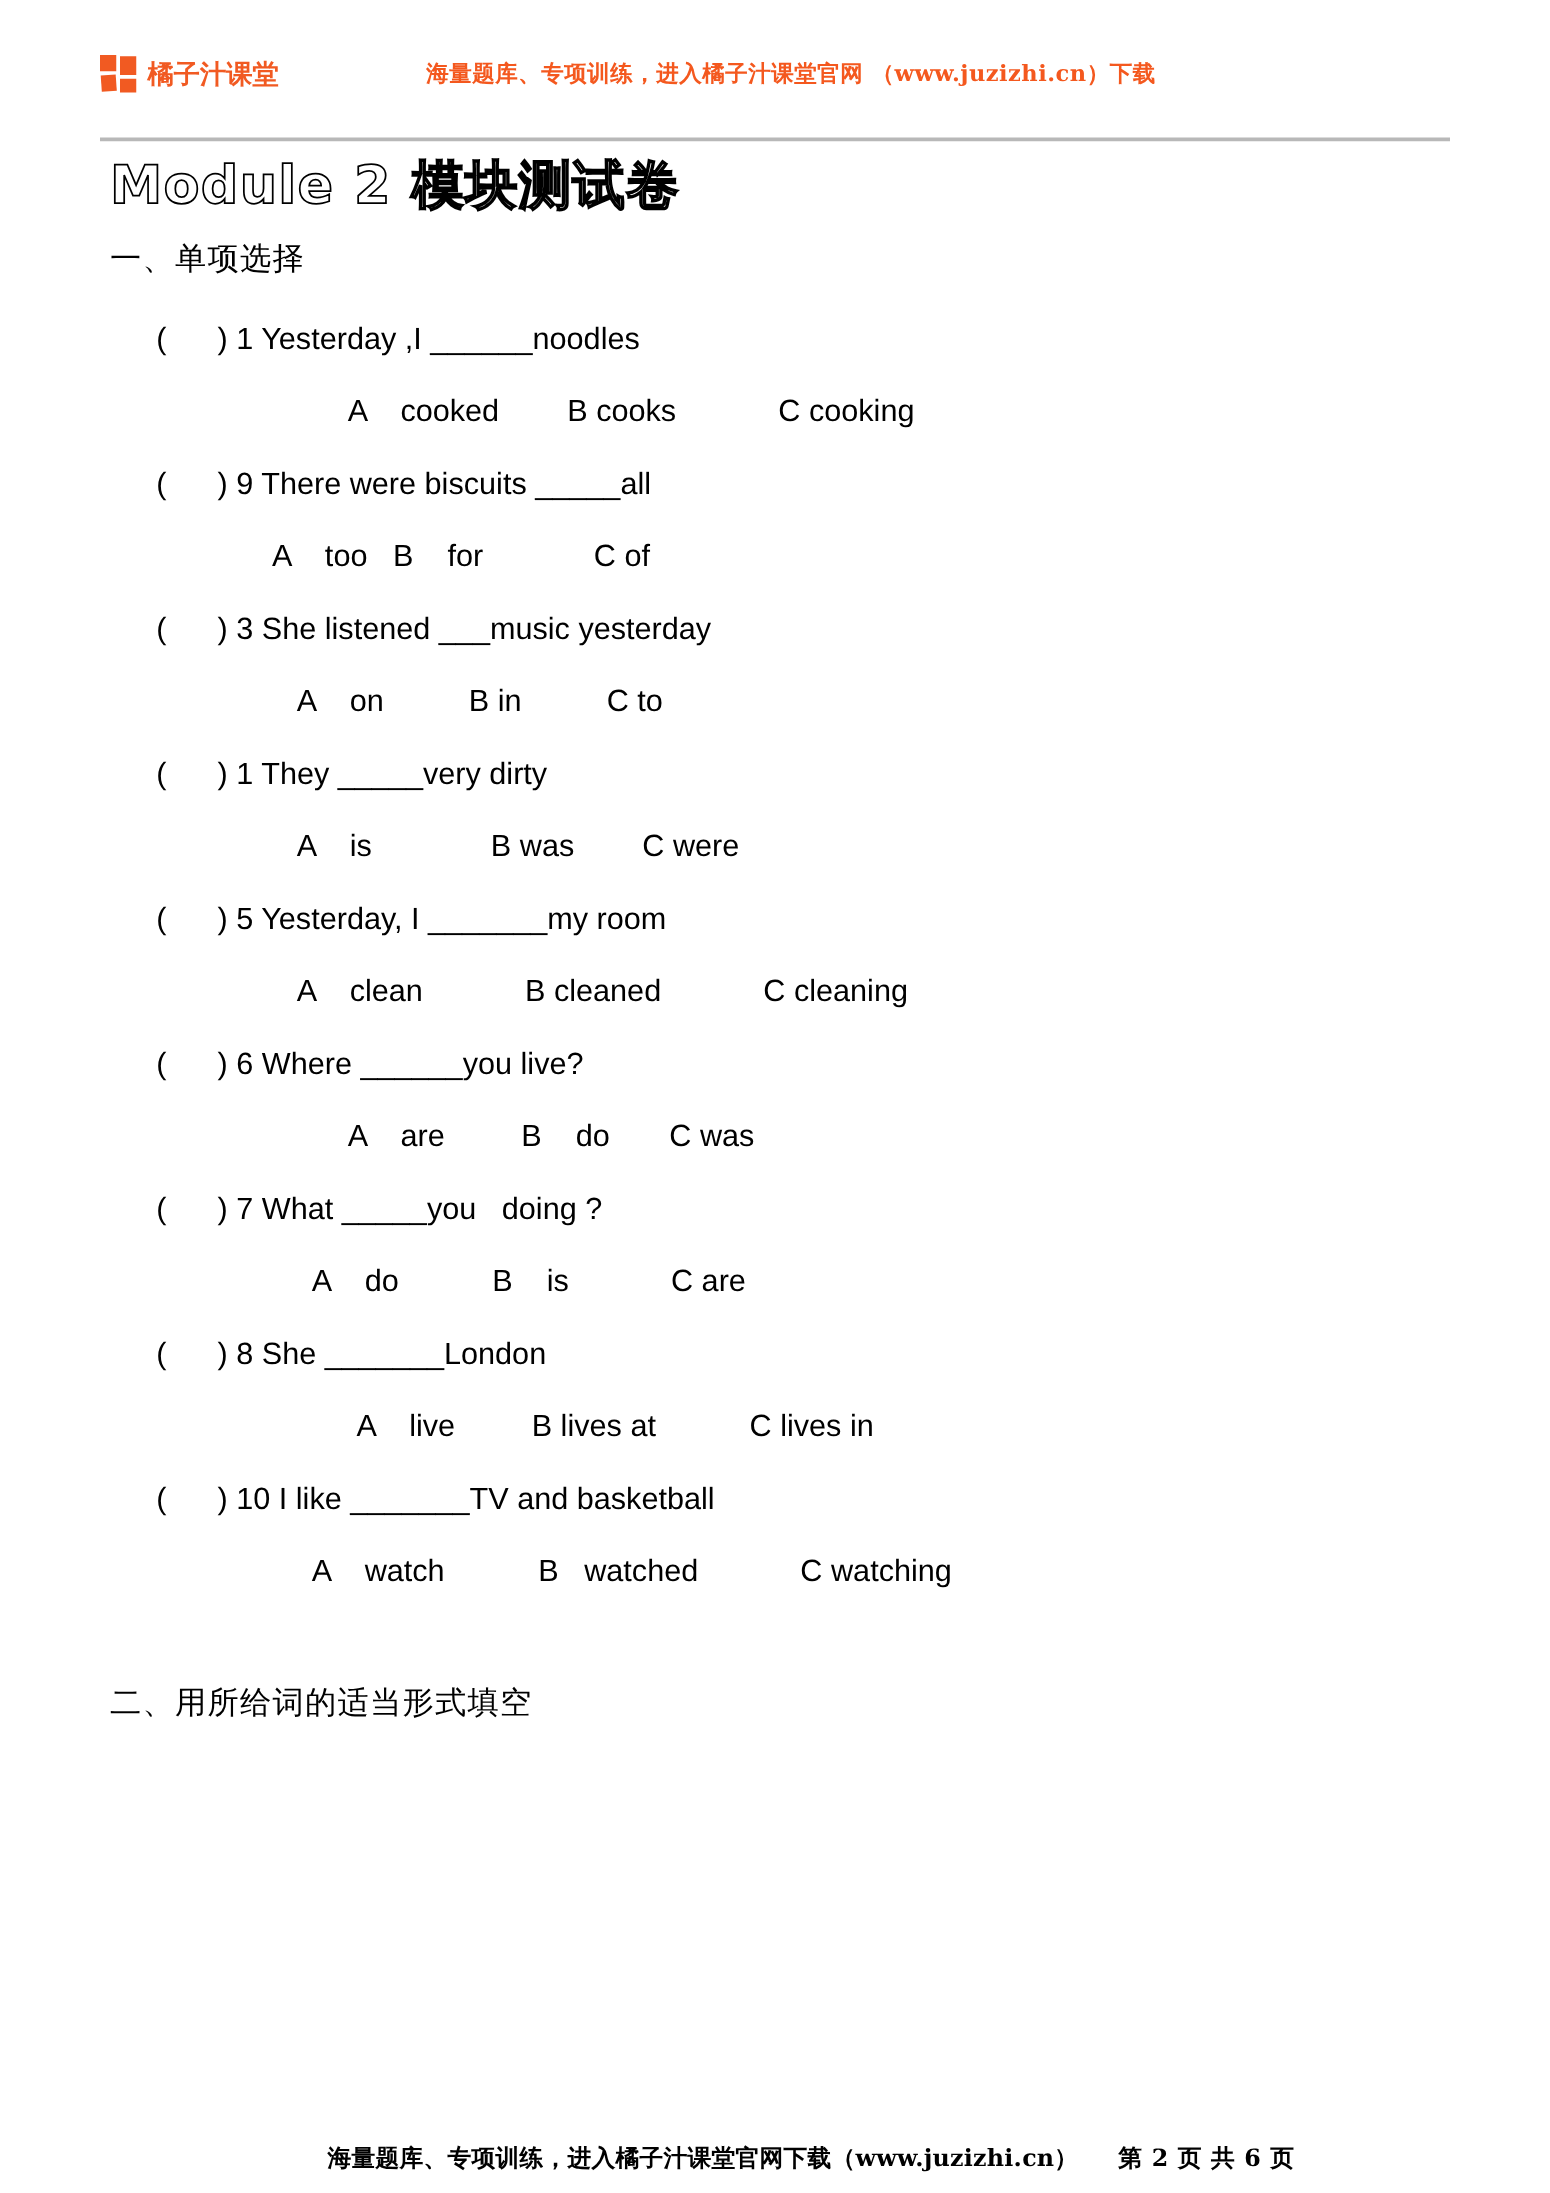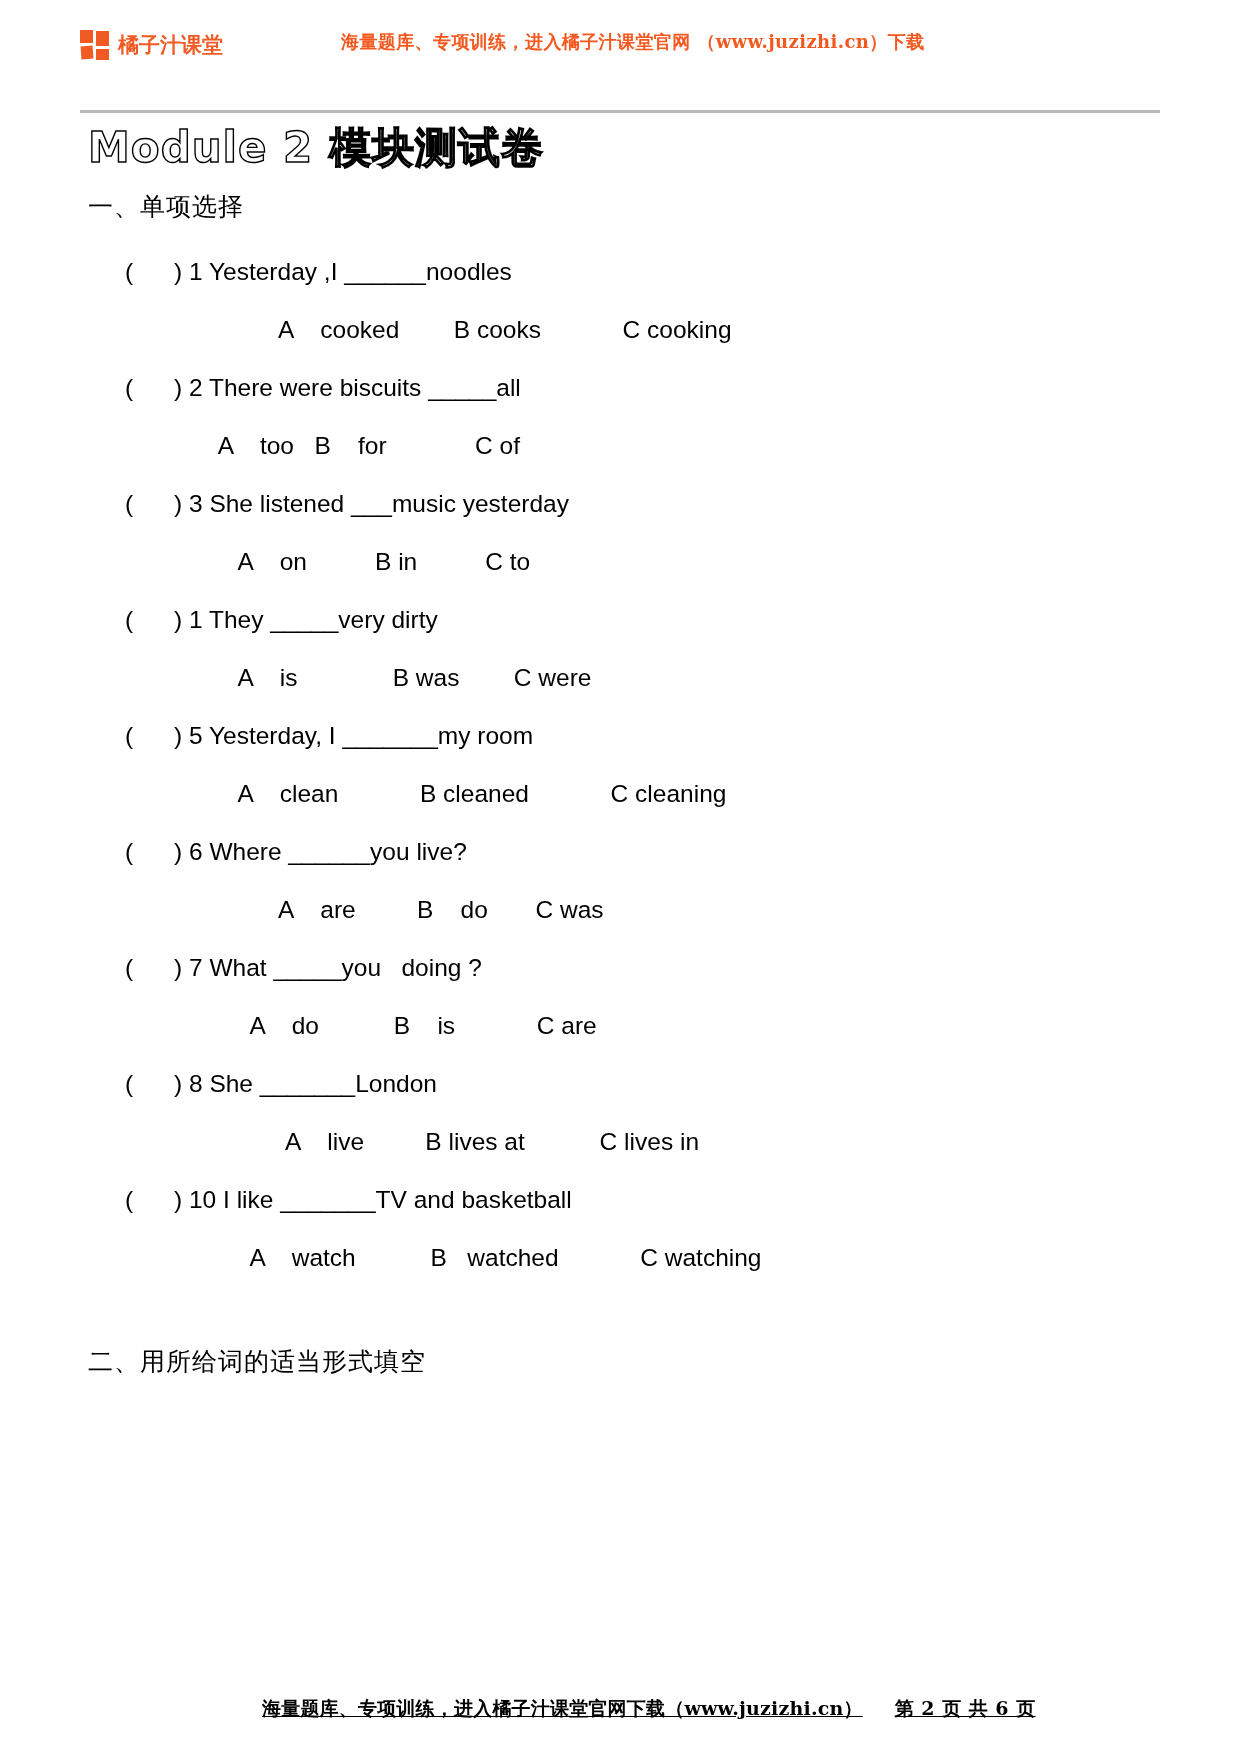--- a/index.html
+++ b/index.html
@@ -20,21 +20,21 @@
     height: 1754px;
     padding: 0;
   }
 
   
   .header {
     position: relative;
     margin: 30px 80px 0 80px;
     height: 58px;
     display: flex;
-    align-items: flex-start;
+    align-items: center;
   }
   .brand {
     display: flex;
     align-items: center;
     gap: 8px;
     flex: 0 0 auto;
   }
   .logo-mark {
     width: 30px;
     height: 30px;
@@ -120,25 +120,24 @@
     font-size: 25px;
     font-family: "DejaVu Sans", sans-serif;
     letter-spacing: 1px;
   }
 
   
   .footer {
     position: absolute;
     left: 0;
     right: 0;
-    bottom: 62px;
+    bottom: 44px;
     display: flex;
     align-items: baseline;
     font-family: "DejaVu Serif", serif;
-    text-decoration: underline;
   }
   .footer-promo {
     margin-left: 262px;
     font-size: 19px;
     font-weight: bold;
     color: #000;
     white-space: nowrap;
     letter-spacing: 0.2px;
   }
   .footer-page {
@@ -174,21 +173,21 @@
   <div class="section-heading">一、单项选择</div>
 
   <div class="questions">
 
     <div class="q-block">
       <div class="q-line">(      ) 1 Yesterday ,I ______noodles</div>
       <div class="opt-line" style="margin-left:225px">        A    cooked        B cooks            C cooking</div>
     </div>
 
     <div class="q-block">
-      <div class="q-line">(      ) 2 There were biscuits _____all</div>
+      <div class="q-line">(      ) 9 There were biscuits _____all</div>
       <div class="opt-line" style="margin-left:185px">     A    too   B    for             C of</div>
     </div>
 
     <div class="q-block">
       <div class="q-line">(      ) 3 She listened ___music yesterday</div>
       <div class="opt-line" style="margin-left:198px">      A    on          B in          C to</div>
     </div>
 
     <div class="q-block">
       <div class="q-line">(      ) 1 They _____very dirty</div>

